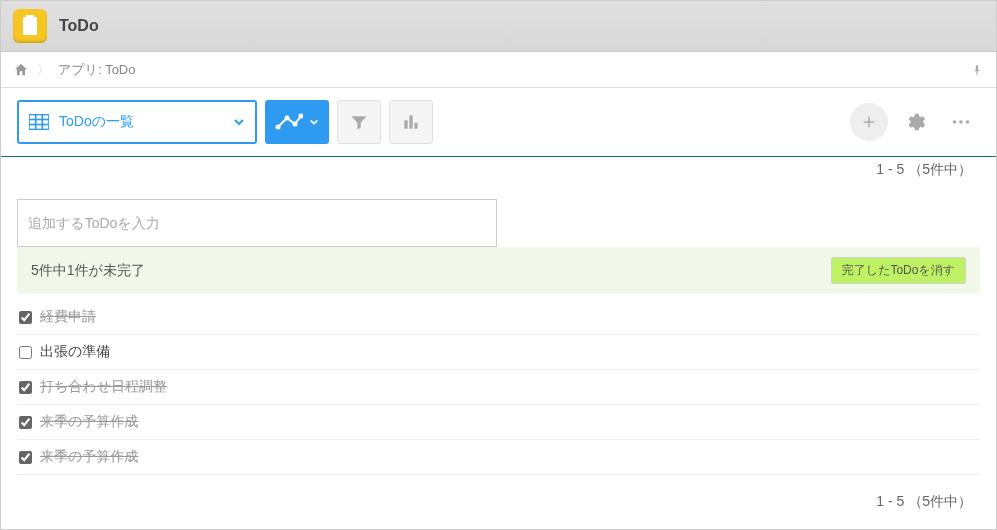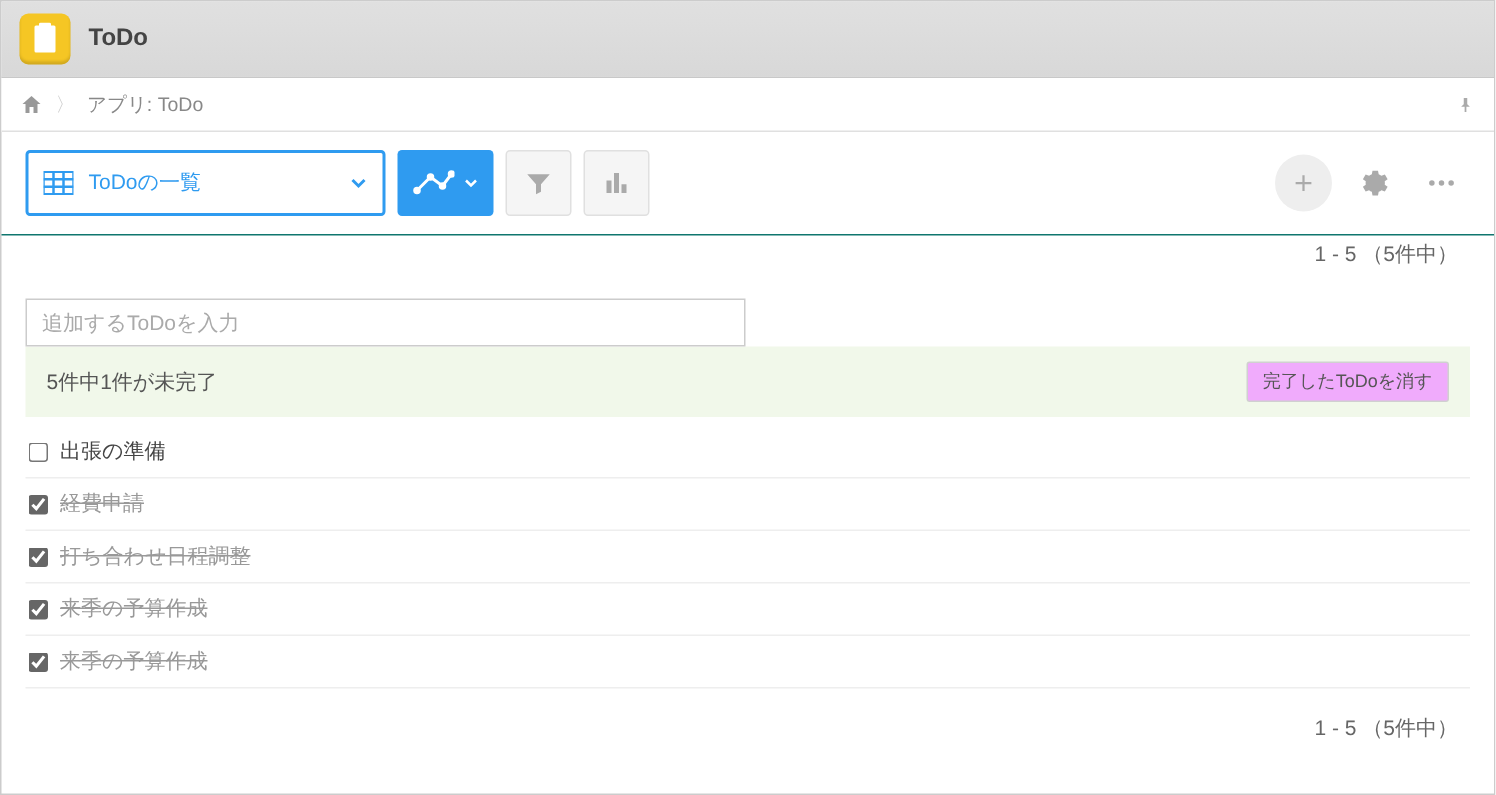--- a/index.html
+++ b/index.html
@@ -19,25 +19,25 @@
 .view-select .chev { margin-left: auto; }
 .graph-btn { background: #2f9bf0; color: #fff; height: 44px; border-radius: 3px; display: flex; align-items: center; padding: 0 10px; gap: 6px; cursor: pointer; }
 .icon-btn { width: 44px; height: 44px; background: #f5f5f5; border: 1px solid #e0e0e0; border-radius: 3px; display: flex; align-items: center; justify-content: center; cursor: pointer; }
 .icon-btn svg { fill: #aaa; }
 .toolbar .spacer { flex: 1; }
 .circle-btn { width: 38px; height: 38px; border-radius: 50%; background: #eee; display: flex; align-items: center; justify-content: center; cursor: pointer; }
 .circle-btn svg, .plain-btn svg { fill: #aaa; }
 .plain-btn { width: 38px; height: 38px; display: flex; align-items: center; justify-content: center; cursor: pointer; }
 .pager { text-align: right; padding: 4px 24px 8px; color: #666; font-size: 14px; }
 .content { padding: 12px 16px; }
-.add-input { width: 480px; height: 32px; border: 1px solid #ccc; padding: 7px 10px; font-size: 14px; color: #333; }
+.add-input { width: 480px; height: 48px; border: 1px solid #ccc; padding: 7px 10px; font-size: 14px; color: #333; }
 .add-input::placeholder { color: #aaa; }
 .status-bar { background: #f1f8ea; display: flex; align-items: center; padding: 10px 14px; }
 .status-bar .status-text { color: #555; }
-.status-bar .clear-btn { margin-left: auto; background: #f0abfc; border: 1px solid #d0d0d0; padding: 4px 10px; font-size: 12px; color: #555; cursor: pointer; border-radius: 2px; }
+.status-bar .clear-btn { margin-left: auto; background: #bef264; border: 1px solid #d0d0d0; padding: 4px 10px; font-size: 12px; color: #555; cursor: pointer; border-radius: 2px; }
 .todo-list { margin-top: 6px; }
 .todo-item { display: flex; align-items: center; gap: 8px; padding: 8px 2px; border-bottom: 1px solid #eee; color: #444; }
 .todo-item input[type=checkbox] { width: 13px; height: 13px; accent-color: #666; cursor:pointer; }
 .todo-item.done .label { text-decoration: line-through; color: #999; }
 .bottom-pager { text-align: right; padding: 6px 24px; color: #666; font-size: 14px; }
 </style>
 </head>
 <body>
 
 <div class="frame">
@@ -124,27 +124,27 @@
 
   <div class="pager">1 - 5 （5件中）</div>
 
   <div class="content">
     <input class="add-input" type="text" placeholder="追加するToDoを入力" style="">
     <div class="status-bar">
       <span class="status-text">5件中1件が未完了</span>
       <span class="clear-btn">完了したToDoを消す</span>
     </div>
     <div class="todo-list" id="todo-list">
+        <div class="todo-item done">
+          <input type="checkbox" checked="" style="">
+          <span class="label">経費申請</span>
+        </div>
         <div class="todo-item">
           <input type="checkbox" style="">
           <span class="label">出張の準備</span>
-        </div>
-        <div class="todo-item done">
-          <input type="checkbox" checked="" style="">
-          <span class="label">経費申請</span>
         </div>
         <div class="todo-item done">
           <input type="checkbox" checked="" style="">
           <span class="label">打ち合わせ日程調整</span>
         </div>
         <div class="todo-item done">
           <input type="checkbox" checked="" style="">
           <span class="label">来季の予算作成</span>
         </div>
         <div class="todo-item done">

